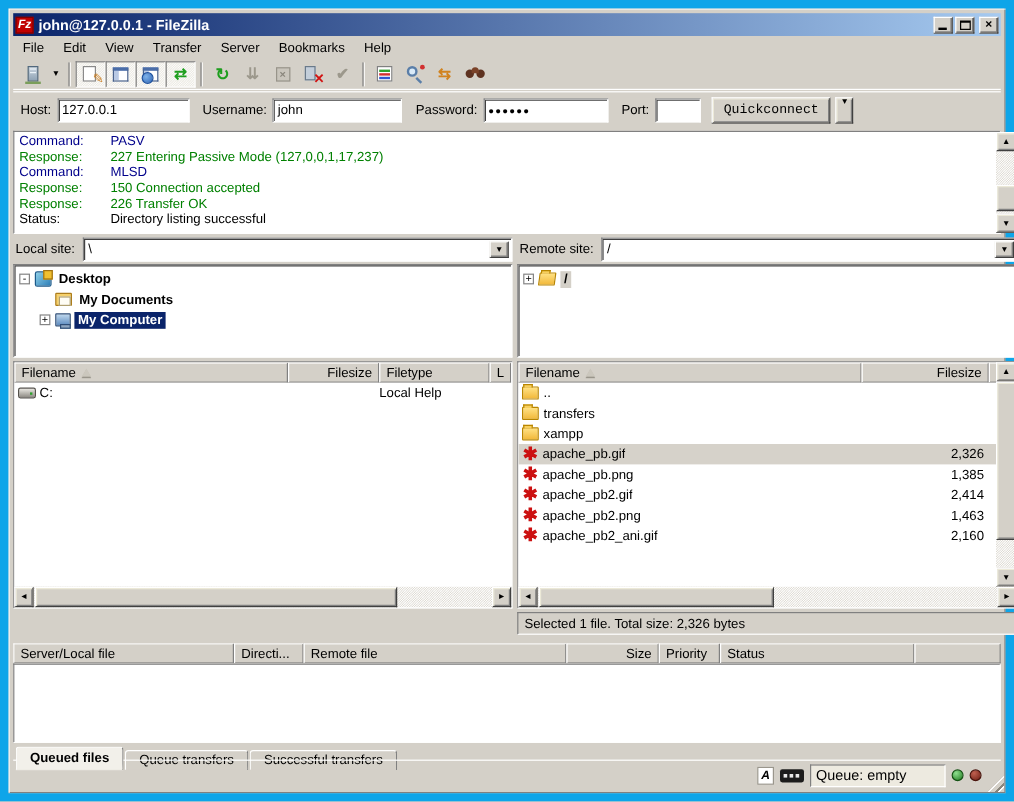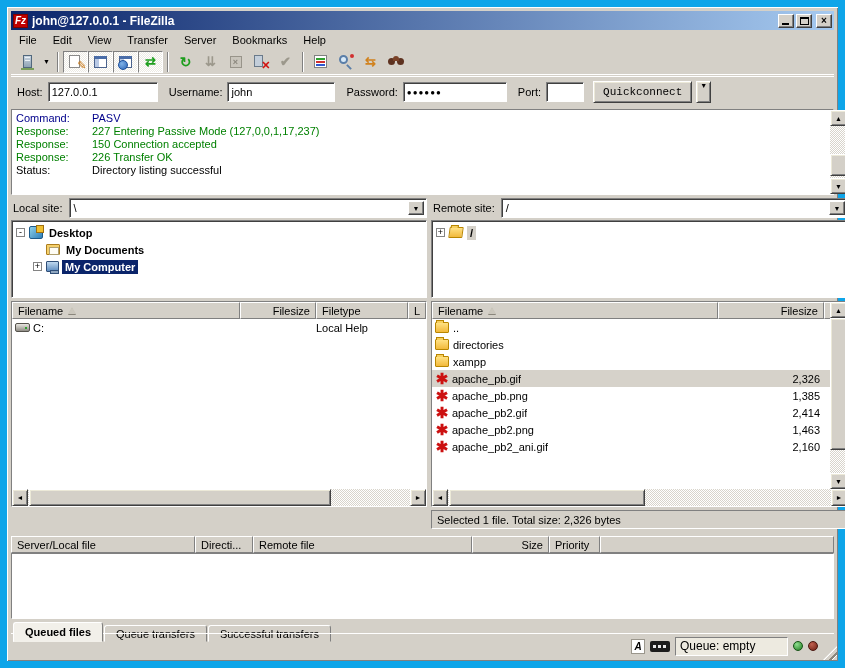--- a/index.html
+++ b/index.html
@@ -308,20 +308,21 @@
     <input class="qc-input w-pass" value="●●●●●●" style="">
     <span class="qc-label" style="margin-left:6px">Port:</span>
     <input class="qc-input w-port" value="" style="">
     <button class="qc-btn" style="margin-left:4px">Quickconnect</button>
     <div class="qc-caret"><span>▼</span></div>
   </div>
 
   <div class="log sunken-lite">
     <div class="log-line c-cmd"><span class="log-label">Command:</span><span>PASV</span></div>
     <div class="log-line c-resp"><span class="log-label">Response:</span><span>227 Entering Passive Mode (127,0,0,1,17,237)</span></div>
+    <div class="log-line c-cmd"><span class="log-label">Command:</span><span>MLSD</span></div>
     <div class="log-line c-resp"><span class="log-label">Response:</span><span>150 Connection accepted</span></div>
     <div class="log-line c-resp"><span class="log-label">Response:</span><span>226 Transfer OK</span></div>
     <div class="log-line c-status"><span class="log-label">Status:</span><span>Directory listing successful</span></div>
   </div>
 
   <div class="sb-v checker" style="left:823px; top:103px; height:84px;">
     <div class="sb-btn" style="top:0;">▲</div>
     <div class="sb-thumb-v" style="top:44px; height:22px;"></div>
     <div class="sb-btn" style="bottom:0;">▼</div>
   </div>
@@ -414,21 +415,21 @@
         <div class="hcell" style="flex:1"></div>
       </div>
       <div class="list" style="right:17px; bottom:17px;">
         <div class="frow">
           <span class="icon-folder"></span>
           <span class="fname">..</span>
           <span class="fsize"></span>
         </div>
         <div class="frow">
           <span class="icon-folder"></span>
-          <span class="fname">directories</span>
+          <span class="fname">transfers</span>
           <span class="fsize"></span>
         </div>
         <div class="frow">
           <span class="icon-folder"></span>
           <span class="fname">xampp</span>
           <span class="fsize"></span>
         </div>
         <div class="frow selected">
           <span class="icon-imgfile">✱</span>
           <span class="fname">apache_pb.gif</span>
@@ -480,20 +481,23 @@
         <span>Directi...</span>
       </div>
     <div class="hcell" style="width:219px">
         <span>Remote file</span>
       </div>
     <div class="hcell right" style="width:77px">
         <span>Size</span>
       </div>
     <div class="hcell" style="width:51px">
         <span>Priority</span>
+      </div>
+    <div class="hcell" style="width:162px">
+        <span>Status</span>
       </div>
     <div class="hcell" style="flex:1"></div>
   </div>
   <div class="queue-body"></div>
 
   <div class="tabs">
     <div class="tab active">Queued files</div>
     <div class="tab">Queue transfers</div>
     <div class="tab">Successful transfers</div>
   </div>

